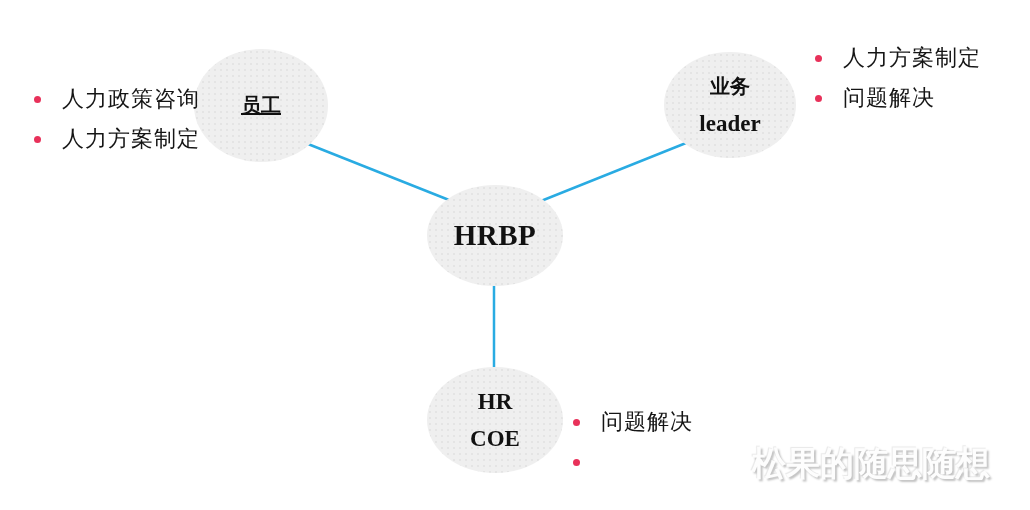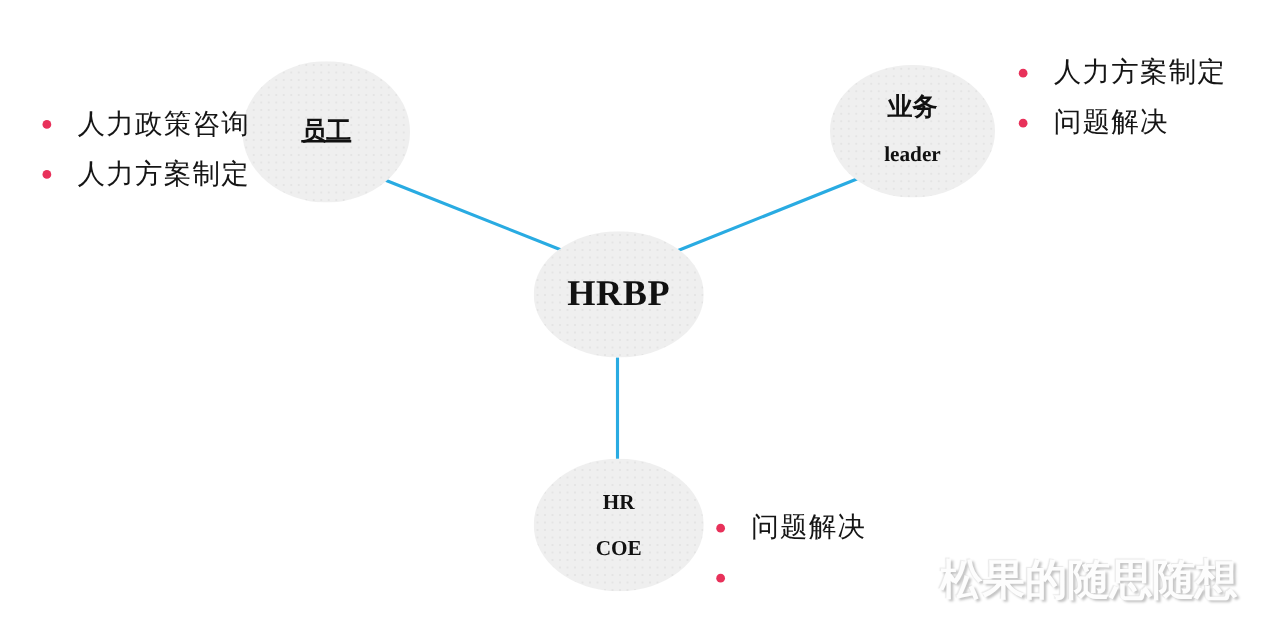--- a/index.html
+++ b/index.html
@@ -31,21 +31,21 @@
     font-family:"Liberation Serif","DejaVu Serif",serif;
     font-weight:bold;color:#111;
     line-height:37px;
     text-align:center;
   }
   .node-employee{left:194px;top:49px;width:134px;height:113px;font-size:21px;text-decoration:underline;}
   .node-leader{left:664px;top:52px;width:132px;height:106px;}
   .node-hrbp{left:427px;top:185px;width:136px;height:101px;font-size:29px;letter-spacing:0.5px;}
   .node-coe{left:427px;top:367px;width:136px;height:106px;}
   .node .cn{font-size:20px;}
-  .node .en{font-size:17px;}
+  .node .en{font-size:23px;}
   .list{position:absolute;}
   .list-item{display:flex;align-items:center;height:40px;}
   .bullet{
     width:7px;height:7px;border-radius:50%;
     background:var(--bullet);flex:0 0 7px;
   }
   .list-item .txt{
     margin-left:21px;
     font-size:22px;
     font-weight:500;

